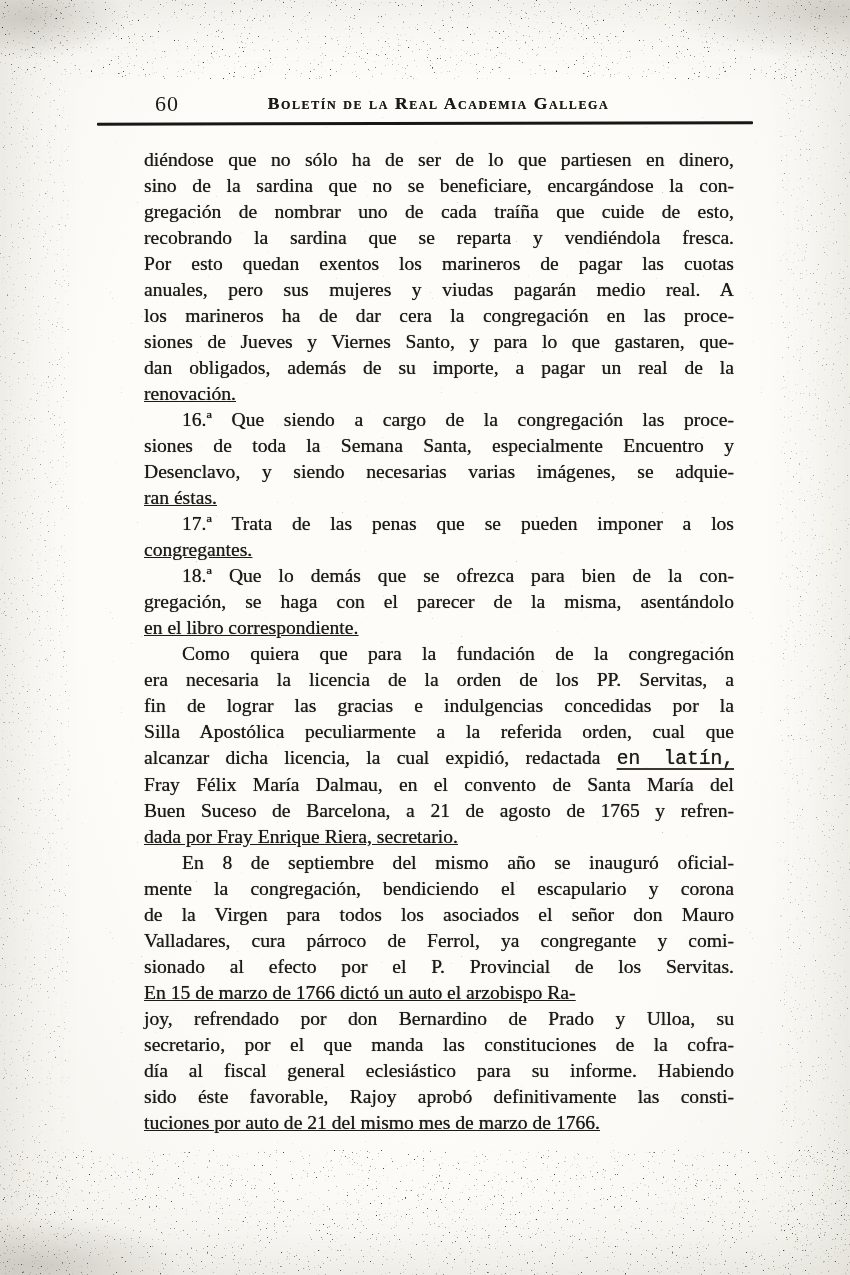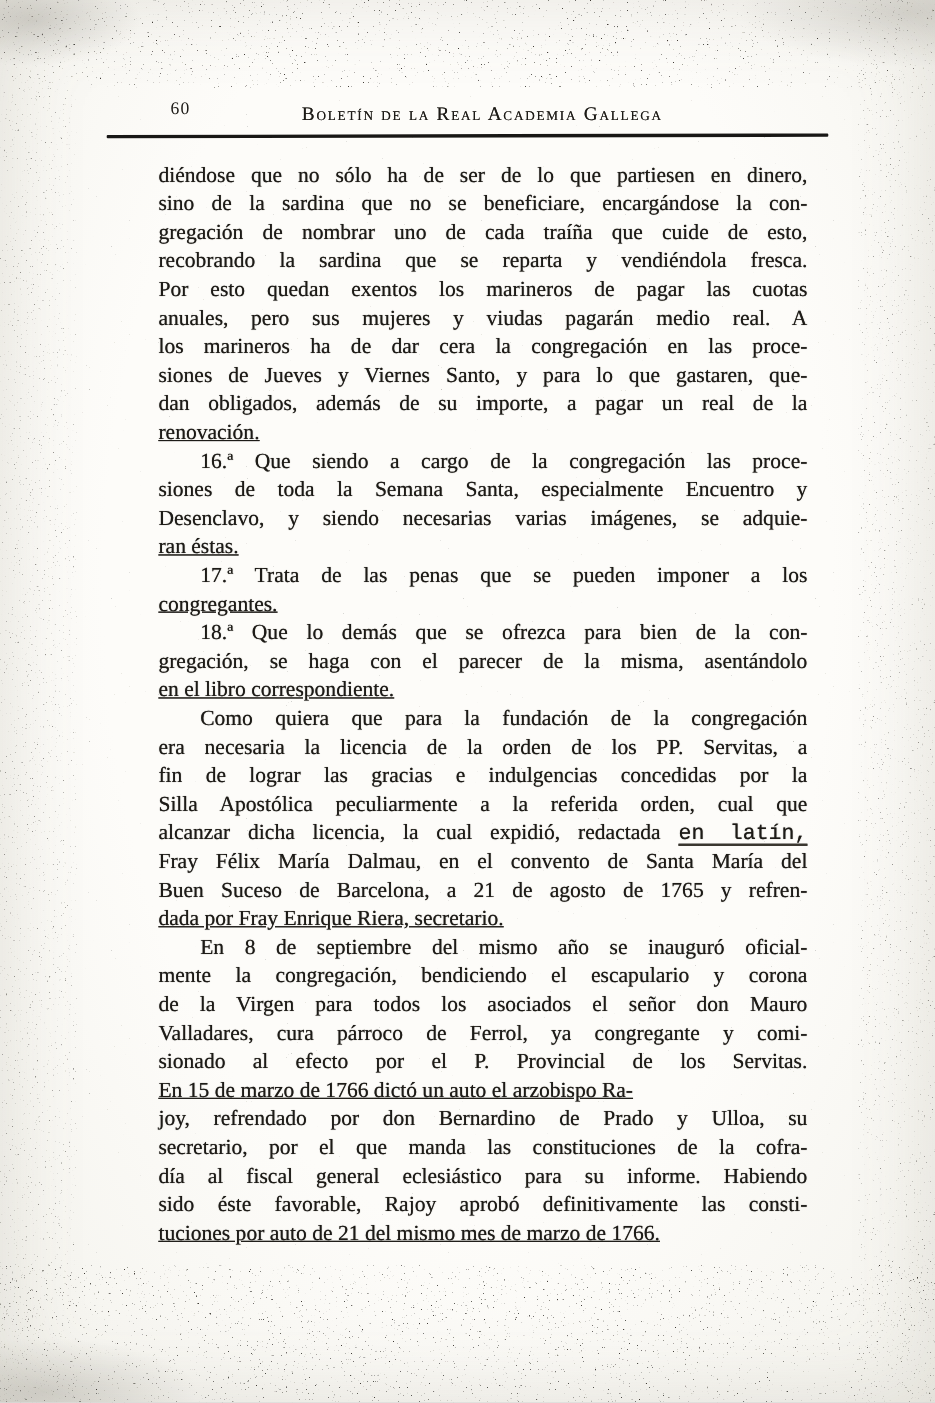--- a/index.html
+++ b/index.html
@@ -18,25 +18,25 @@
       radial-gradient(200px 70px at 40px 1265px, rgba(90,85,75,0.20), transparent 70%),
       radial-gradient(ellipse at 50% 42%, #fdfcf9 55%, #f3f2ec 100%);
     box-shadow: inset 0 0 80px rgba(110,105,90,0.16);
   }
 
   .header {
     position:absolute; top:90px; left:143px; width:591px; height:30px;
   }
   .pageno {
     position:absolute; left:12px; top:1px;
-    font-size:16px; letter-spacing:1px;
+    font-size:22px; letter-spacing:1px;
   }
   .title {
     display:block; text-align:center; padding-top:3px;
-    font-variant:small-caps; font-weight:400;
+    font-variant:small-caps; font-weight:700;
     font-size:17.5px; letter-spacing:1.6px;
     text-shadow:0 0 0.6px rgba(25,22,18,0.8);
   }
 
   .rule {
     position:absolute; top:122px; left:97px; width:656px; height:3px;
     background:#181715; border-radius:1px;
     transform:rotate(-0.12deg);
   }
 

